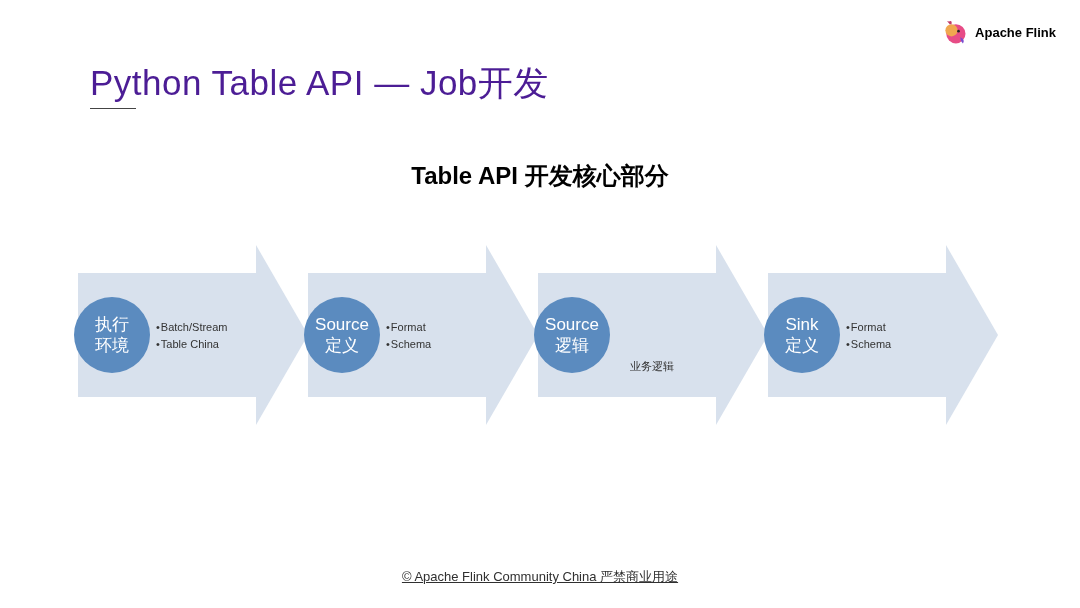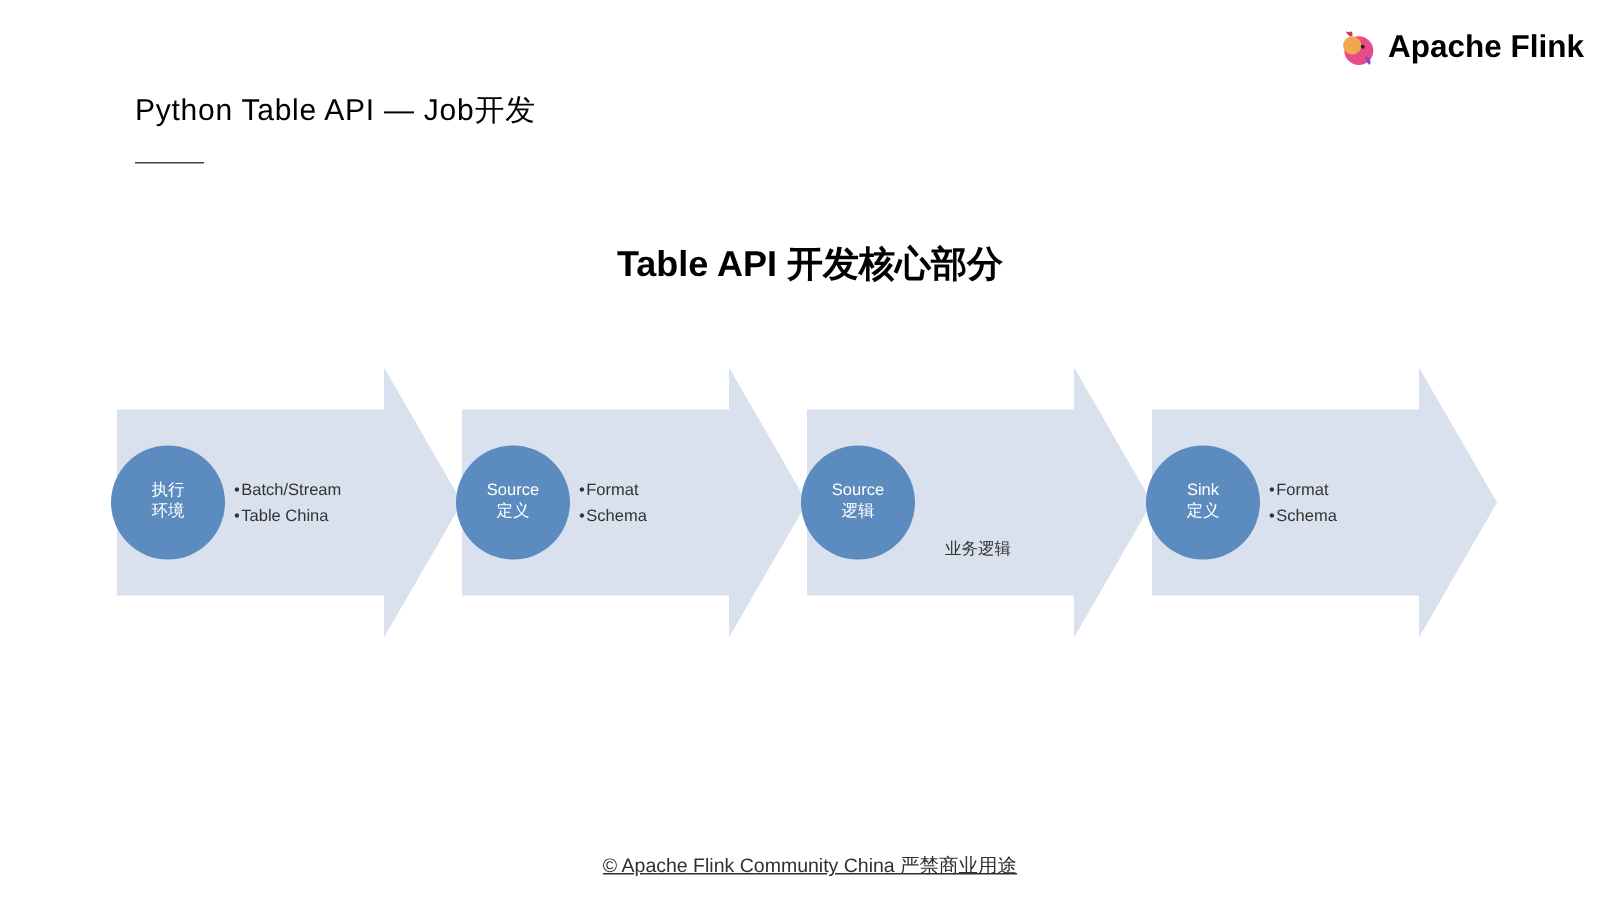--- a/index.html
+++ b/index.html
@@ -18,30 +18,30 @@
     display: flex;
     align-items: center;
     gap: 6px;
   }
   .brand-logo {
     width: 28px;
     height: 28px;
   }
   .brand-text {
     font-weight: 700;
-    font-size: 21px;
+    font-size: 13px;
     color: #000;
   }
   .page-title {
     position: absolute;
     top: 60px;
     left: 90px;
-    font-size: 20px;
+    font-size: 35px;
     font-weight: 400;
-    color: #000000;
+    color: #4c1d95;
     letter-spacing: 0.5px;
   }
   .title-rule {
     position: absolute;
     top: 108px;
     left: 90px;
     width: 46px;
     height: 1px;
     background: #444;
   }
@@ -93,21 +93,21 @@
     border-radius: 50%;
     background: #5b8bbf;
     display: flex;
     align-items: center;
     justify-content: center;
     z-index: 2;
   }
   .node-label {
     color: #fff;
     text-align: center;
-    font-size: 11px;
+    font-size: 17px;
     line-height: 1.25;
     padding: 2px;
   }
   .bullets {
     position: absolute;
     left: 78px;
     top: 74px;
     z-index: 2;
     font-size: 11px;
     color: #333;

